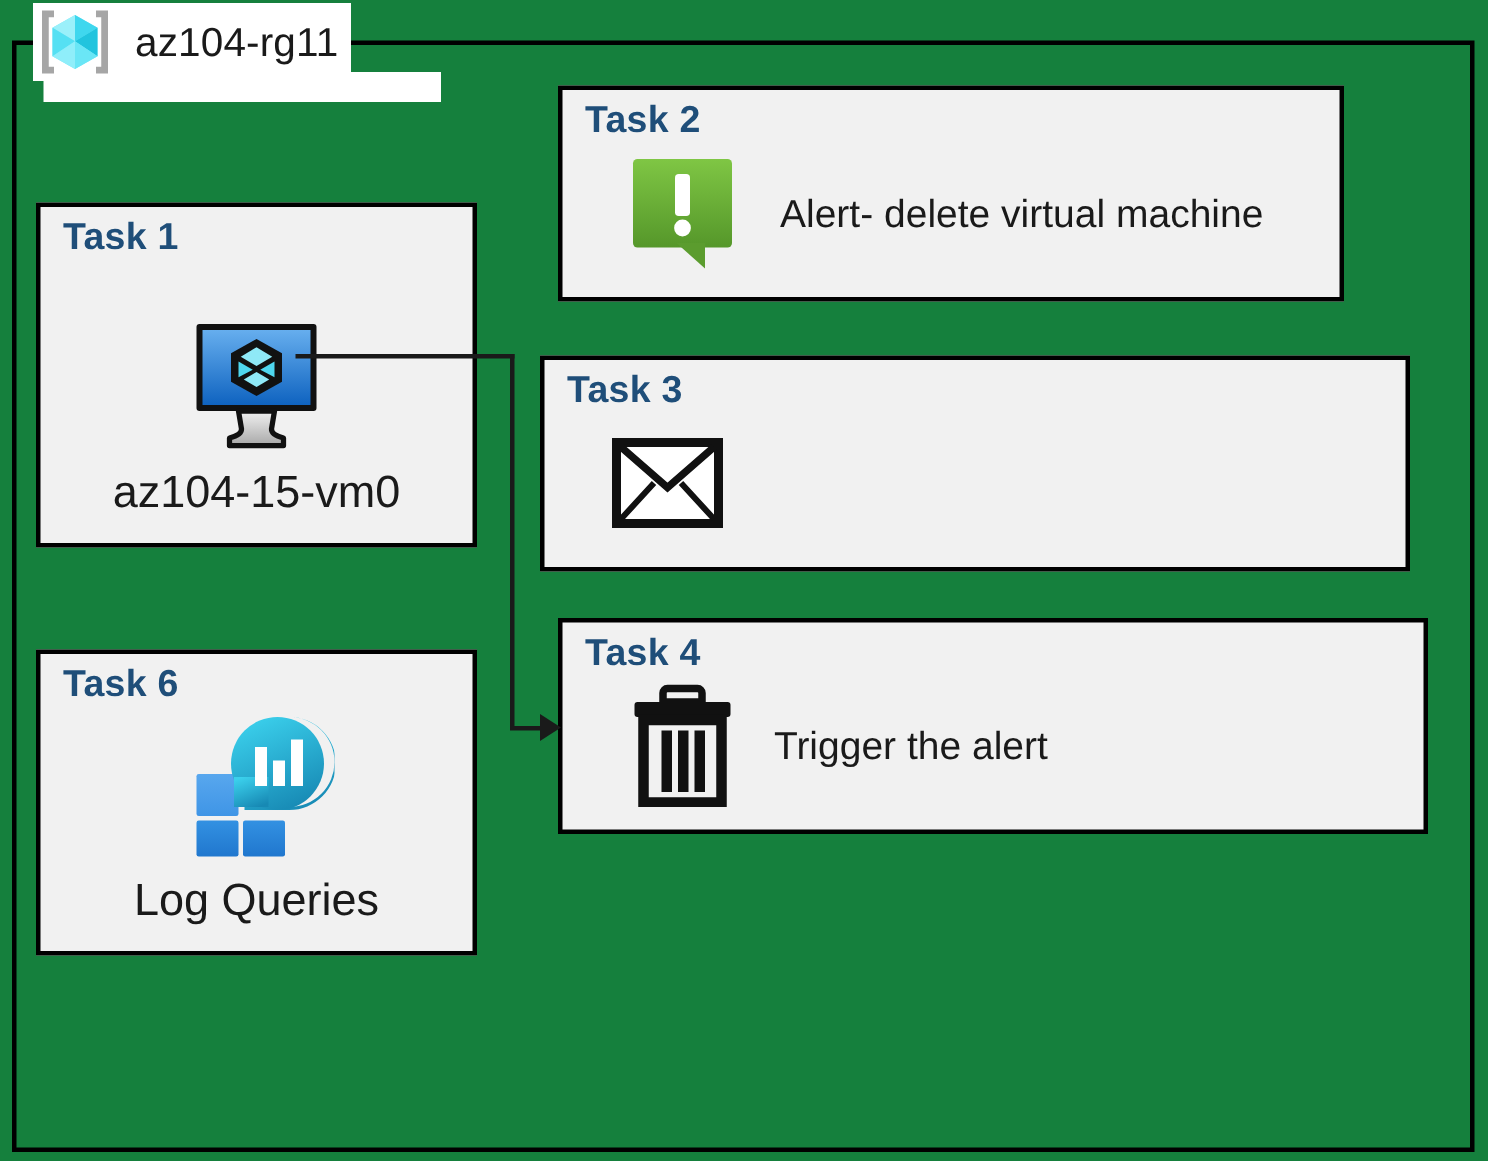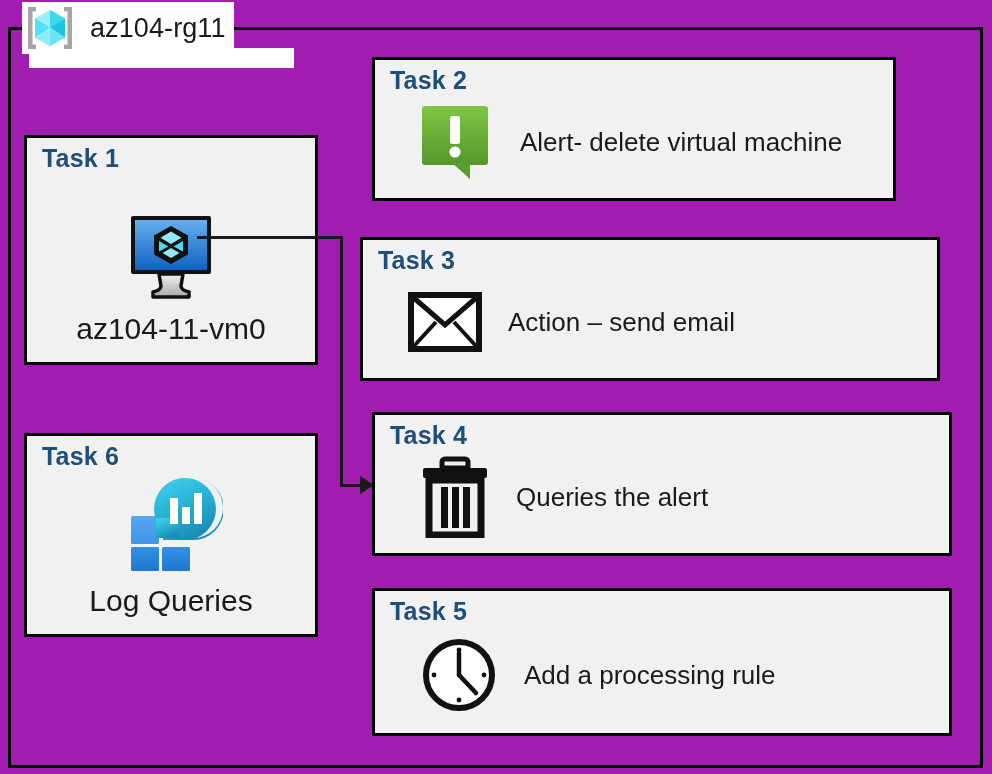--- a/index.html
+++ b/index.html
@@ -5,21 +5,21 @@
 <style>
   html,body{margin:0;padding:0;background:#ffffff;}
   body{
     font-family:"Liberation Sans","DejaVu Sans",sans-serif;
     -webkit-font-smoothing:antialiased;
   }
   #canvas{
     position:relative;
     width:992px;
     height:774px;
-    background:#a21caf;
+    background:#15803d;
     overflow:hidden;
   }
 
   
   .rg-frame{
     position:absolute;
     left:8px; top:27px;
     width:975px; height:741px;
     border:3px solid #000000;
     box-sizing:border-box;
@@ -192,21 +192,21 @@
 
         <g transform="translate(46,31)">
           <polygon points="0,-19 17,-9.5 17,9.5 0,19 -17,9.5 -17,-9.5" fill="#111111"></polygon>
           <polygon points="0,-13.5 10.5,-7.2 0,-1 -10.5,-7.2" fill="#8FE9F7"></polygon>
           <polygon points="-12,-4 -12,6.5 -2.5,1.5" fill="#4FD7EF"></polygon>
           <polygon points="12,-4 12,6.5 2.5,1.5" fill="#4FD7EF"></polygon>
           <polygon points="0,3 8.5,8 0,13 -8.5,8" fill="#8FE9F7"></polygon>
         </g>
       </svg>
     </div>
-    <div class="card-text">az104-11-vm0</div>
+    <div class="card-text">az104-15-vm0</div>
   </div>
 
   <div class="card card-left" id="card-task6">
     <div class="card-title">Task 6</div>
     <div class="stack-icon">
       <svg width="104" height="100" viewBox="0 0 104 100">
         <defs>
           <linearGradient id="logBubble" x1="0.25" y1="0" x2="0.7" y2="1">
             <stop offset="0%" stop-color="#3BD0EC"></stop>
             <stop offset="100%" stop-color="#1789B4"></stop>
@@ -258,55 +258,39 @@
 
   <div class="card card-right" id="card-task3">
     <div class="card-title">Task 3</div>
     <div class="row-icon">
       <svg width="74" height="60" viewBox="0 0 74 60">
         <rect x="3" y="3" width="68" height="54" fill="#ffffff" stroke="#111111" stroke-width="6"></rect>
         <path d="M6 6 L37 33 L68 6" fill="none" stroke="#111111" stroke-width="5"></path>
         <path d="M6 54 L28 30 M68 54 L46 30" fill="none" stroke="#111111" stroke-width="4"></path>
       </svg>
     </div>
-    <div class="card-text">Action – send email</div>
   </div>
 
   <div class="card card-right" id="card-task4">
     <div class="card-title">Task 4</div>
     <div class="row-icon">
       <svg width="70" height="82" viewBox="0 0 70 82">
 
         <path d="M25 3 h20 a3 3 0 0 1 3 3 v6 h-26 v-6 a3 3 0 0 1 3 -3 z" fill="none" stroke="#111111" stroke-width="5"></path>
 
         <rect x="3" y="12" width="64" height="10" rx="2" fill="#111111"></rect>
 
         <path d="M9 24 h52 v55 h-52 z" fill="none" stroke="#111111" stroke-width="7"></path>
         <rect x="21" y="31" width="7" height="41" fill="#111111"></rect>
         <rect x="32" y="31" width="7" height="41" fill="#111111"></rect>
         <rect x="43" y="31" width="7" height="41" fill="#111111"></rect>
       </svg>
     </div>
-    <div class="card-text">Queries the alert</div>
-  </div>
-
-  <div class="card card-right" id="card-task5">
-    <div class="card-title">Task 5</div>
-    <div class="row-icon">
-      <svg width="78" height="78" viewBox="0 0 78 78">
-        <circle cx="39" cy="39" r="33" fill="#ffffff" stroke="#111111" stroke-width="6"></circle>
-        <circle cx="39" cy="14" r="2.4" fill="#111111"></circle>
-        <circle cx="39" cy="64" r="2.4" fill="#111111"></circle>
-        <circle cx="14" cy="39" r="2.4" fill="#111111"></circle>
-        <circle cx="64" cy="39" r="2.4" fill="#111111"></circle>
-        <path d="M39 39 L39 17" stroke="#111111" stroke-width="4.5" stroke-linecap="round"></path>
-        <path d="M39 39 L56 57" stroke="#111111" stroke-width="4.5" stroke-linecap="round"></path>
-      </svg>
-    </div>
-    <div class="card-text">Add a processing rule</div>
-  </div>
+    <div class="card-text">Trigger the alert</div>
+  </div>
+
 
   <div class="conn" id="conn-h1"></div>
   <div class="conn" id="conn-v1"></div>
   <div class="conn" id="conn-h2"></div>
   <div id="conn-arrow"></div>
 
 </div>
 
 </body></html>

